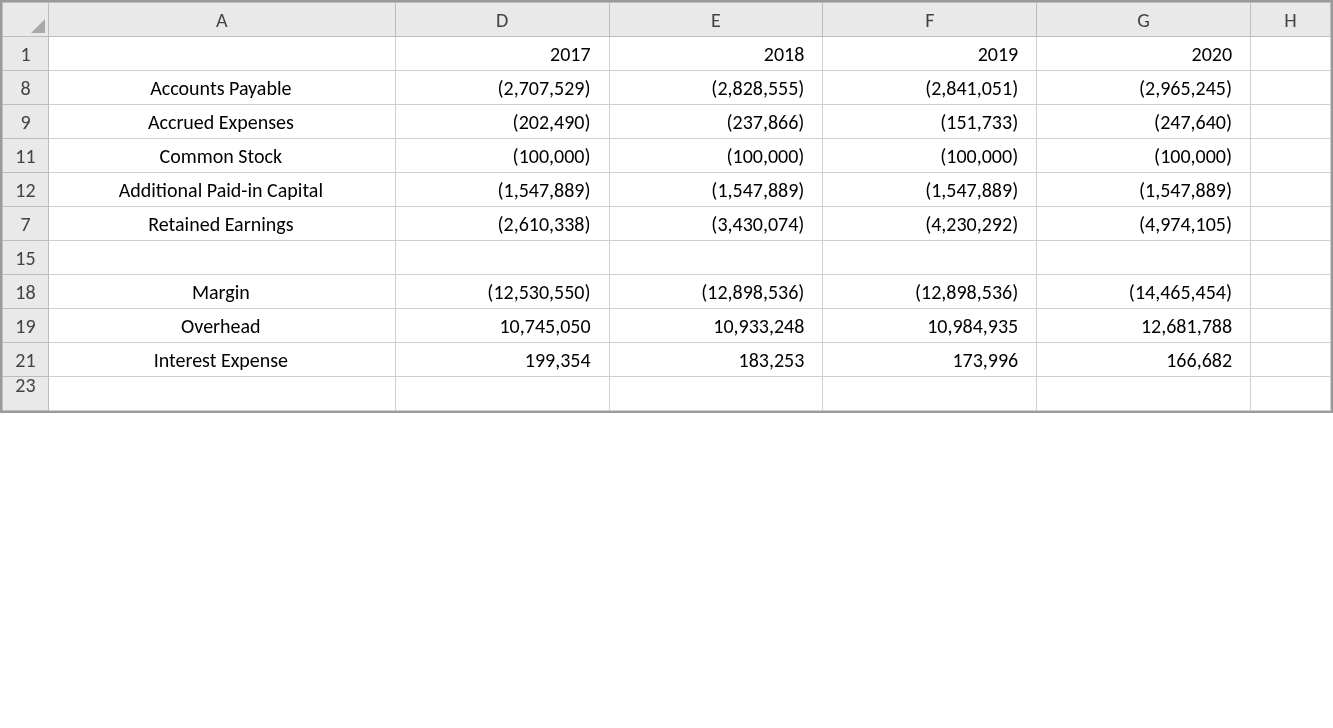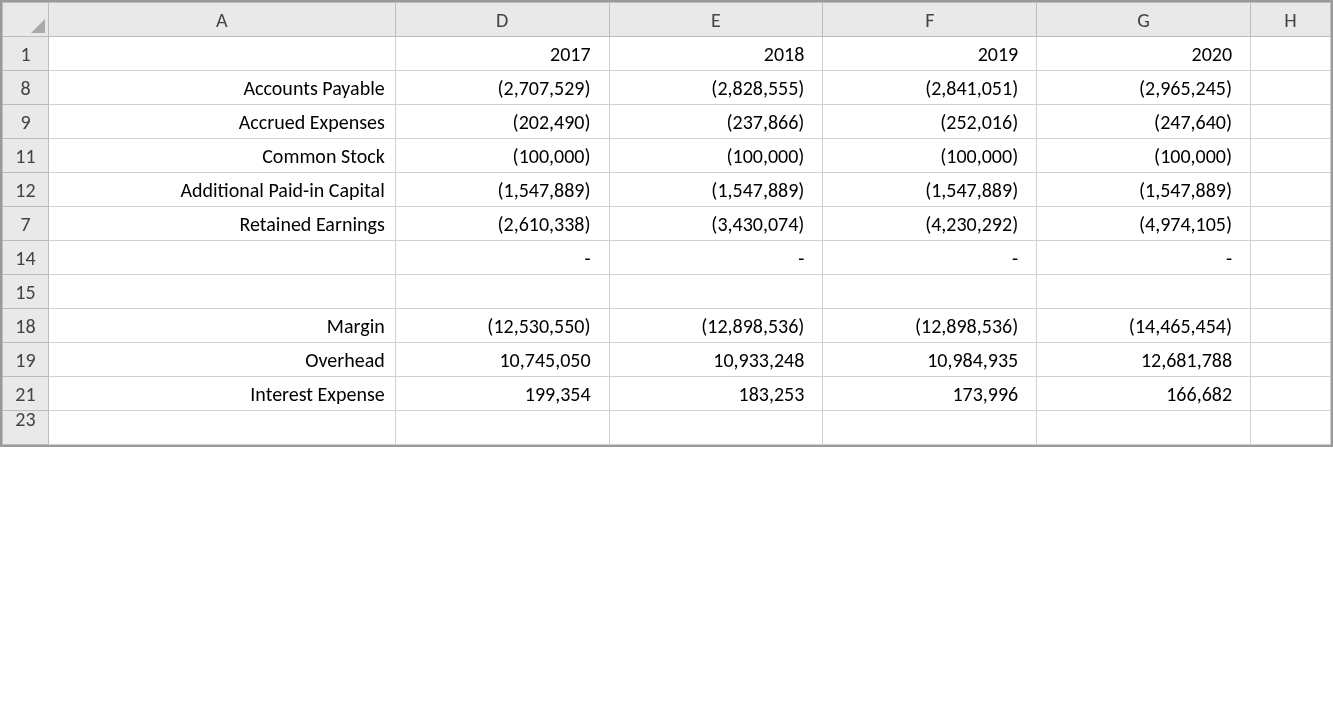--- a/index.html
+++ b/index.html
@@ -42,21 +42,21 @@
     
     content: "";
     position: absolute;
     right: 3px;
     bottom: 3px;
     width: 0; height: 0;
     border-left: 14px solid transparent;
     border-bottom: 14px solid #a9a9a9;
   }
   td.rowlabel {
-    text-align: right;
+    text-align: center;
     padding-left: 8px;
     margin-top: 45px;
   }
   td.num {
     text-align: right;
     padding-right: 18px;
   }
   
   col.rh  { width: 46px; }
   col.cA  { width: 347px; }
@@ -111,21 +111,21 @@
           <td class="num">(2,828,555)</td>
           <td class="num">(2,841,051)</td>
           <td class="num">(2,965,245)</td>
           <td></td>
         </tr>
         <tr>
           <th>9</th>
           <td class="rowlabel">Accrued Expenses</td>
           <td class="num">(202,490)</td>
           <td class="num">(237,866)</td>
-          <td class="num">(252,016)</td>
+          <td class="num">(151,733)</td>
           <td class="num">(247,640)</td>
           <td></td>
         </tr>
         <tr>
           <th>11</th>
           <td class="rowlabel">Common Stock</td>
           <td class="num">(100,000)</td>
           <td class="num">(100,000)</td>
           <td class="num">(100,000)</td>
           <td class="num">(100,000)</td>
@@ -143,29 +143,20 @@
         <tr>
           <th>7</th>
           <td class="rowlabel">Retained Earnings</td>
           <td class="num">(2,610,338)</td>
           <td class="num">(3,430,074)</td>
           <td class="num">(4,230,292)</td>
           <td class="num">(4,974,105)</td>
           <td></td>
         </tr>
         <tr>
-          <th>14</th>
-          <td class="rowlabel"></td>
-          <td class="num">-</td>
-          <td class="num">-</td>
-          <td class="num">-</td>
-          <td class="num">-</td>
-          <td></td>
-        </tr>
-        <tr>
           <th>15</th>
           <td class="rowlabel"></td>
           <td class="num"></td>
           <td class="num"></td>
           <td class="num"></td>
           <td class="num"></td>
           <td></td>
         </tr>
         <tr>
           <th>18</th>

